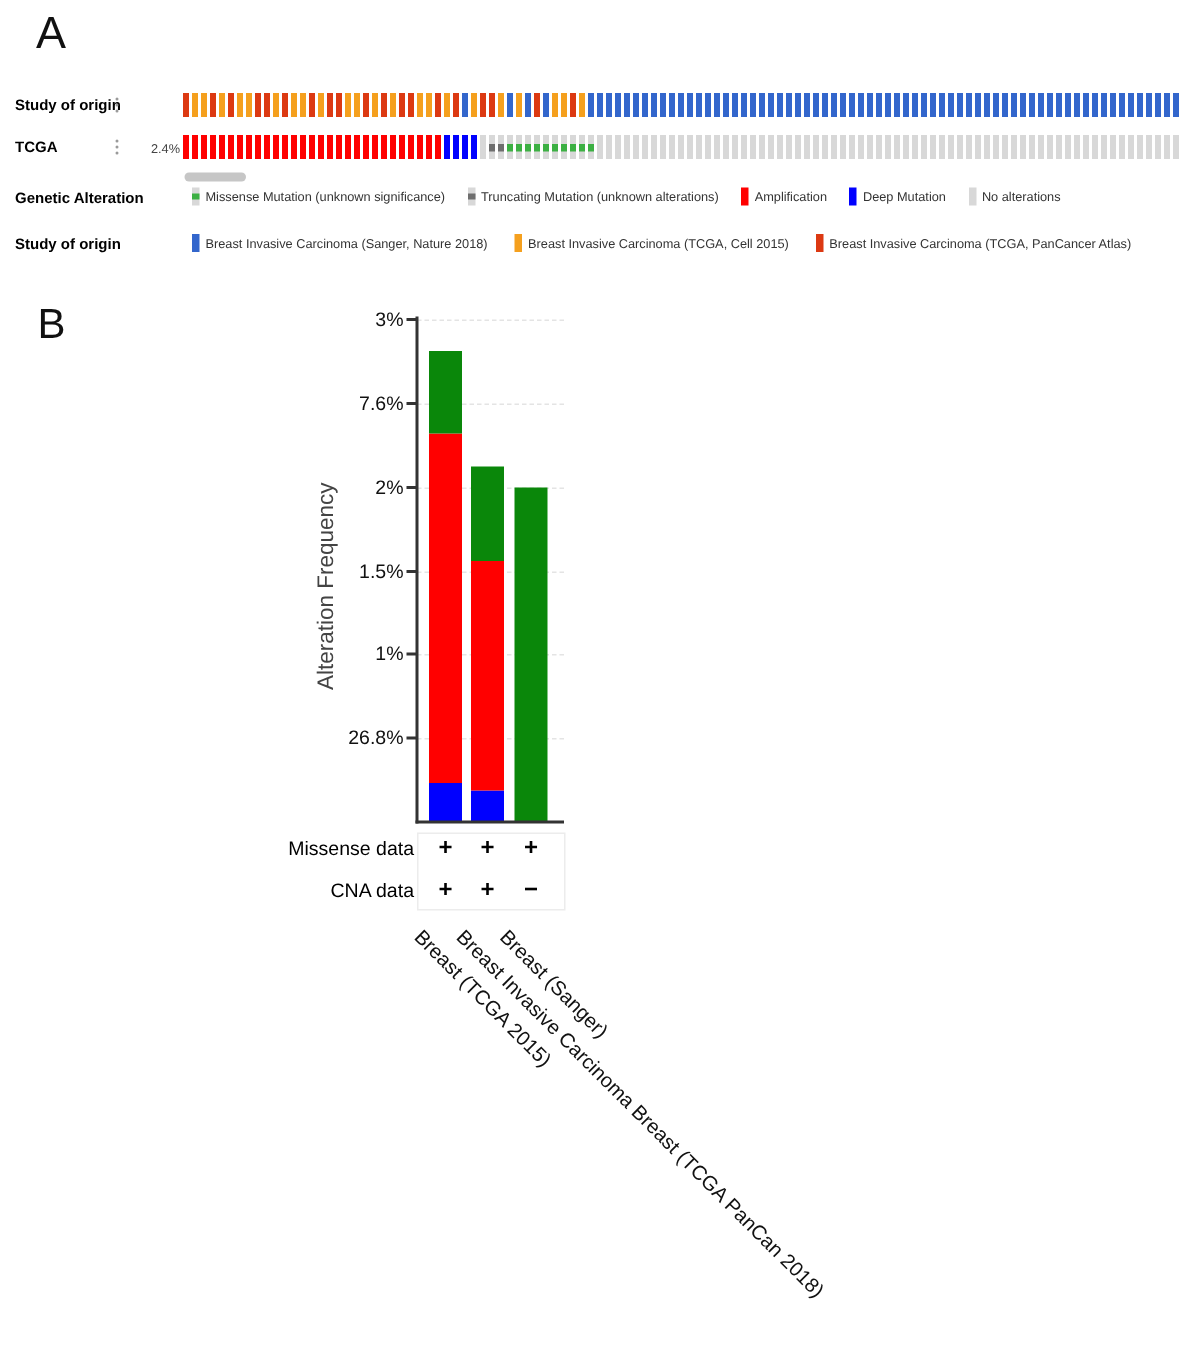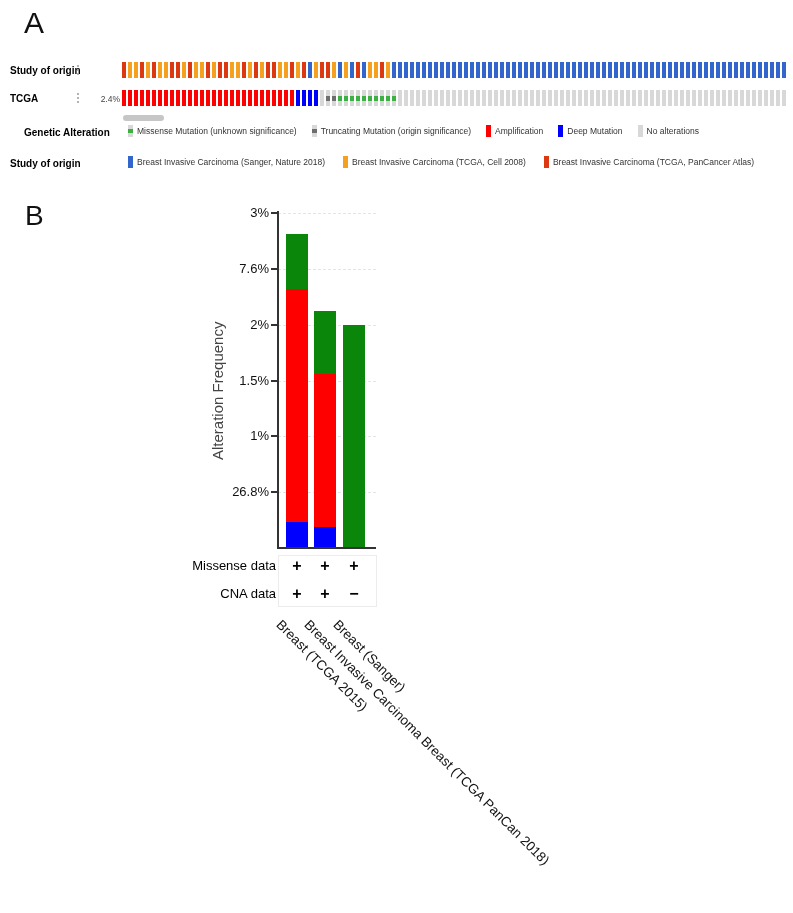--- a/index.html
+++ b/index.html
@@ -53,33 +53,33 @@
       <i></i>
       <i></i>
     </div>
   <div class="abs pct" style="left:90px;top:94px;width:30px;">2.4%</div>
 
   <div id="track-study" class="oncotrack" style="left:122px;top:62px;"><span class="oncobar" style="background: rgb(220, 57, 18);"></span><span class="oncobar" style="background: rgb(245, 160, 30);"></span><span class="oncobar" style="background: rgb(245, 160, 30);"></span><span class="oncobar" style="background: rgb(220, 57, 18);"></span><span class="oncobar" style="background: rgb(245, 160, 30);"></span><span class="oncobar" style="background: rgb(220, 57, 18);"></span><span class="oncobar" style="background: rgb(245, 160, 30);"></span><span class="oncobar" style="background: rgb(245, 160, 30);"></span><span class="oncobar" style="background: rgb(220, 57, 18);"></span><span class="oncobar" style="background: rgb(220, 57, 18);"></span><span class="oncobar" style="background: rgb(245, 160, 30);"></span><span class="oncobar" style="background: rgb(220, 57, 18);"></span><span class="oncobar" style="background: rgb(245, 160, 30);"></span><span class="oncobar" style="background: rgb(245, 160, 30);"></span><span class="oncobar" style="background: rgb(220, 57, 18);"></span><span class="oncobar" style="background: rgb(245, 160, 30);"></span><span class="oncobar" style="background: rgb(220, 57, 18);"></span><span class="oncobar" style="background: rgb(220, 57, 18);"></span><span class="oncobar" style="background: rgb(245, 160, 30);"></span><span class="oncobar" style="background: rgb(245, 160, 30);"></span><span class="oncobar" style="background: rgb(220, 57, 18);"></span><span class="oncobar" style="background: rgb(245, 160, 30);"></span><span class="oncobar" style="background: rgb(220, 57, 18);"></span><span class="oncobar" style="background: rgb(245, 160, 30);"></span><span class="oncobar" style="background: rgb(220, 57, 18);"></span><span class="oncobar" style="background: rgb(220, 57, 18);"></span><span class="oncobar" style="background: rgb(245, 160, 30);"></span><span class="oncobar" style="background: rgb(245, 160, 30);"></span><span class="oncobar" style="background: rgb(220, 57, 18);"></span><span class="oncobar" style="background: rgb(245, 160, 30);"></span><span class="oncobar" style="background: rgb(220, 57, 18);"></span><span class="oncobar" style="background: rgb(51, 102, 204);"></span><span class="oncobar" style="background: rgb(245, 160, 30);"></span><span class="oncobar" style="background: rgb(220, 57, 18);"></span><span class="oncobar" style="background: rgb(220, 57, 18);"></span><span class="oncobar" style="background: rgb(245, 160, 30);"></span><span class="oncobar" style="background: rgb(51, 102, 204);"></span><span class="oncobar" style="background: rgb(245, 160, 30);"></span><span class="oncobar" style="background: rgb(51, 102, 204);"></span><span class="oncobar" style="background: rgb(220, 57, 18);"></span><span class="oncobar" style="background: rgb(51, 102, 204);"></span><span class="oncobar" style="background: rgb(245, 160, 30);"></span><span class="oncobar" style="background: rgb(245, 160, 30);"></span><span class="oncobar" style="background: rgb(220, 57, 18);"></span><span class="oncobar" style="background: rgb(245, 160, 30);"></span><span class="oncobar" style="background: rgb(51, 102, 204);"></span><span class="oncobar" style="background: rgb(51, 102, 204);"></span><span class="oncobar" style="background: rgb(51, 102, 204);"></span><span class="oncobar" style="background: rgb(51, 102, 204);"></span><span class="oncobar" style="background: rgb(51, 102, 204);"></span><span class="oncobar" style="background: rgb(51, 102, 204);"></span><span class="oncobar" style="background: rgb(51, 102, 204);"></span><span class="oncobar" style="background: rgb(51, 102, 204);"></span><span class="oncobar" style="background: rgb(51, 102, 204);"></span><span class="oncobar" style="background: rgb(51, 102, 204);"></span><span class="oncobar" style="background: rgb(51, 102, 204);"></span><span class="oncobar" style="background: rgb(51, 102, 204);"></span><span class="oncobar" style="background: rgb(51, 102, 204);"></span><span class="oncobar" style="background: rgb(51, 102, 204);"></span><span class="oncobar" style="background: rgb(51, 102, 204);"></span><span class="oncobar" style="background: rgb(51, 102, 204);"></span><span class="oncobar" style="background: rgb(51, 102, 204);"></span><span class="oncobar" style="background: rgb(51, 102, 204);"></span><span class="oncobar" style="background: rgb(51, 102, 204);"></span><span class="oncobar" style="background: rgb(51, 102, 204);"></span><span class="oncobar" style="background: rgb(51, 102, 204);"></span><span class="oncobar" style="background: rgb(51, 102, 204);"></span><span class="oncobar" style="background: rgb(51, 102, 204);"></span><span class="oncobar" style="background: rgb(51, 102, 204);"></span><span class="oncobar" style="background: rgb(51, 102, 204);"></span><span class="oncobar" style="background: rgb(51, 102, 204);"></span><span class="oncobar" style="background: rgb(51, 102, 204);"></span><span class="oncobar" style="background: rgb(51, 102, 204);"></span><span class="oncobar" style="background: rgb(51, 102, 204);"></span><span class="oncobar" style="background: rgb(51, 102, 204);"></span><span class="oncobar" style="background: rgb(51, 102, 204);"></span><span class="oncobar" style="background: rgb(51, 102, 204);"></span><span class="oncobar" style="background: rgb(51, 102, 204);"></span><span class="oncobar" style="background: rgb(51, 102, 204);"></span><span class="oncobar" style="background: rgb(51, 102, 204);"></span><span class="oncobar" style="background: rgb(51, 102, 204);"></span><span class="oncobar" style="background: rgb(51, 102, 204);"></span><span class="oncobar" style="background: rgb(51, 102, 204);"></span><span class="oncobar" style="background: rgb(51, 102, 204);"></span><span class="oncobar" style="background: rgb(51, 102, 204);"></span><span class="oncobar" style="background: rgb(51, 102, 204);"></span><span class="oncobar" style="background: rgb(51, 102, 204);"></span><span class="oncobar" style="background: rgb(51, 102, 204);"></span><span class="oncobar" style="background: rgb(51, 102, 204);"></span><span class="oncobar" style="background: rgb(51, 102, 204);"></span><span class="oncobar" style="background: rgb(51, 102, 204);"></span><span class="oncobar" style="background: rgb(51, 102, 204);"></span><span class="oncobar" style="background: rgb(51, 102, 204);"></span><span class="oncobar" style="background: rgb(51, 102, 204);"></span><span class="oncobar" style="background: rgb(51, 102, 204);"></span><span class="oncobar" style="background: rgb(51, 102, 204);"></span><span class="oncobar" style="background: rgb(51, 102, 204);"></span><span class="oncobar" style="background: rgb(51, 102, 204);"></span><span class="oncobar" style="background: rgb(51, 102, 204);"></span><span class="oncobar" style="background: rgb(51, 102, 204);"></span><span class="oncobar" style="background: rgb(51, 102, 204);"></span><span class="oncobar" style="background: rgb(51, 102, 204);"></span><span class="oncobar" style="background: rgb(51, 102, 204);"></span><span class="oncobar" style="background: rgb(51, 102, 204);"></span><span class="oncobar" style="background: rgb(51, 102, 204);"></span><span class="oncobar" style="background: rgb(51, 102, 204);"></span><span class="oncobar" style="background: rgb(51, 102, 204);"></span><span class="oncobar" style="background: rgb(51, 102, 204);"></span><span class="oncobar" style="background: rgb(51, 102, 204);"></span><span class="oncobar" style="background: rgb(51, 102, 204);"></span><span class="oncobar" style="background: rgb(51, 102, 204);"></span></div>
   <div id="track-cemip" class="oncotrack" style="left:122px;top:90px;"><span class="oncobar" style="background: rgb(255, 0, 0);"></span><span class="oncobar" style="background: rgb(255, 0, 0);"></span><span class="oncobar" style="background: rgb(255, 0, 0);"></span><span class="oncobar" style="background: rgb(255, 0, 0);"></span><span class="oncobar" style="background: rgb(255, 0, 0);"></span><span class="oncobar" style="background: rgb(255, 0, 0);"></span><span class="oncobar" style="background: rgb(255, 0, 0);"></span><span class="oncobar" style="background: rgb(255, 0, 0);"></span><span class="oncobar" style="background: rgb(255, 0, 0);"></span><span class="oncobar" style="background: rgb(255, 0, 0);"></span><span class="oncobar" style="background: rgb(255, 0, 0);"></span><span class="oncobar" style="background: rgb(255, 0, 0);"></span><span class="oncobar" style="background: rgb(255, 0, 0);"></span><span class="oncobar" style="background: rgb(255, 0, 0);"></span><span class="oncobar" style="background: rgb(255, 0, 0);"></span><span class="oncobar" style="background: rgb(255, 0, 0);"></span><span class="oncobar" style="background: rgb(255, 0, 0);"></span><span class="oncobar" style="background: rgb(255, 0, 0);"></span><span class="oncobar" style="background: rgb(255, 0, 0);"></span><span class="oncobar" style="background: rgb(255, 0, 0);"></span><span class="oncobar" style="background: rgb(255, 0, 0);"></span><span class="oncobar" style="background: rgb(255, 0, 0);"></span><span class="oncobar" style="background: rgb(255, 0, 0);"></span><span class="oncobar" style="background: rgb(255, 0, 0);"></span><span class="oncobar" style="background: rgb(255, 0, 0);"></span><span class="oncobar" style="background: rgb(255, 0, 0);"></span><span class="oncobar" style="background: rgb(255, 0, 0);"></span><span class="oncobar" style="background: rgb(255, 0, 0);"></span><span class="oncobar" style="background: rgb(255, 0, 0);"></span><span class="oncobar" style="background: rgb(0, 0, 255);"></span><span class="oncobar" style="background: rgb(0, 0, 255);"></span><span class="oncobar" style="background: rgb(0, 0, 255);"></span><span class="oncobar" style="background: rgb(0, 0, 255);"></span><span class="oncobar" style="background: rgb(216, 216, 216);"></span><span class="oncobar" style="background: rgb(216, 216, 216);"><span class="oncocenter" style="background: rgb(110, 110, 110);"></span></span><span class="oncobar" style="background: rgb(216, 216, 216);"><span class="oncocenter" style="background: rgb(110, 110, 110);"></span></span><span class="oncobar" style="background: rgb(216, 216, 216);"><span class="oncocenter" style="background: rgb(60, 176, 67);"></span></span><span class="oncobar" style="background: rgb(216, 216, 216);"><span class="oncocenter" style="background: rgb(60, 176, 67);"></span></span><span class="oncobar" style="background: rgb(216, 216, 216);"><span class="oncocenter" style="background: rgb(60, 176, 67);"></span></span><span class="oncobar" style="background: rgb(216, 216, 216);"><span class="oncocenter" style="background: rgb(60, 176, 67);"></span></span><span class="oncobar" style="background: rgb(216, 216, 216);"><span class="oncocenter" style="background: rgb(60, 176, 67);"></span></span><span class="oncobar" style="background: rgb(216, 216, 216);"><span class="oncocenter" style="background: rgb(60, 176, 67);"></span></span><span class="oncobar" style="background: rgb(216, 216, 216);"><span class="oncocenter" style="background: rgb(60, 176, 67);"></span></span><span class="oncobar" style="background: rgb(216, 216, 216);"><span class="oncocenter" style="background: rgb(60, 176, 67);"></span></span><span class="oncobar" style="background: rgb(216, 216, 216);"><span class="oncocenter" style="background: rgb(60, 176, 67);"></span></span><span class="oncobar" style="background: rgb(216, 216, 216);"><span class="oncocenter" style="background: rgb(60, 176, 67);"></span></span><span class="oncobar" style="background: rgb(216, 216, 216);"></span><span class="oncobar" style="background: rgb(216, 216, 216);"></span><span class="oncobar" style="background: rgb(216, 216, 216);"></span><span class="oncobar" style="background: rgb(216, 216, 216);"></span><span class="oncobar" style="background: rgb(216, 216, 216);"></span><span class="oncobar" style="background: rgb(216, 216, 216);"></span><span class="oncobar" style="background: rgb(216, 216, 216);"></span><span class="oncobar" style="background: rgb(216, 216, 216);"></span><span class="oncobar" style="background: rgb(216, 216, 216);"></span><span class="oncobar" style="background: rgb(216, 216, 216);"></span><span class="oncobar" style="background: rgb(216, 216, 216);"></span><span class="oncobar" style="background: rgb(216, 216, 216);"></span><span class="oncobar" style="background: rgb(216, 216, 216);"></span><span class="oncobar" style="background: rgb(216, 216, 216);"></span><span class="oncobar" style="background: rgb(216, 216, 216);"></span><span class="oncobar" style="background: rgb(216, 216, 216);"></span><span class="oncobar" style="background: rgb(216, 216, 216);"></span><span class="oncobar" style="background: rgb(216, 216, 216);"></span><span class="oncobar" style="background: rgb(216, 216, 216);"></span><span class="oncobar" style="background: rgb(216, 216, 216);"></span><span class="oncobar" style="background: rgb(216, 216, 216);"></span><span class="oncobar" style="background: rgb(216, 216, 216);"></span><span class="oncobar" style="background: rgb(216, 216, 216);"></span><span class="oncobar" style="background: rgb(216, 216, 216);"></span><span class="oncobar" style="background: rgb(216, 216, 216);"></span><span class="oncobar" style="background: rgb(216, 216, 216);"></span><span class="oncobar" style="background: rgb(216, 216, 216);"></span><span class="oncobar" style="background: rgb(216, 216, 216);"></span><span class="oncobar" style="background: rgb(216, 216, 216);"></span><span class="oncobar" style="background: rgb(216, 216, 216);"></span><span class="oncobar" style="background: rgb(216, 216, 216);"></span><span class="oncobar" style="background: rgb(216, 216, 216);"></span><span class="oncobar" style="background: rgb(216, 216, 216);"></span><span class="oncobar" style="background: rgb(216, 216, 216);"></span><span class="oncobar" style="background: rgb(216, 216, 216);"></span><span class="oncobar" style="background: rgb(216, 216, 216);"></span><span class="oncobar" style="background: rgb(216, 216, 216);"></span><span class="oncobar" style="background: rgb(216, 216, 216);"></span><span class="oncobar" style="background: rgb(216, 216, 216);"></span><span class="oncobar" style="background: rgb(216, 216, 216);"></span><span class="oncobar" style="background: rgb(216, 216, 216);"></span><span class="oncobar" style="background: rgb(216, 216, 216);"></span><span class="oncobar" style="background: rgb(216, 216, 216);"></span><span class="oncobar" style="background: rgb(216, 216, 216);"></span><span class="oncobar" style="background: rgb(216, 216, 216);"></span><span class="oncobar" style="background: rgb(216, 216, 216);"></span><span class="oncobar" style="background: rgb(216, 216, 216);"></span><span class="oncobar" style="background: rgb(216, 216, 216);"></span><span class="oncobar" style="background: rgb(216, 216, 216);"></span><span class="oncobar" style="background: rgb(216, 216, 216);"></span><span class="oncobar" style="background: rgb(216, 216, 216);"></span><span class="oncobar" style="background: rgb(216, 216, 216);"></span><span class="oncobar" style="background: rgb(216, 216, 216);"></span><span class="oncobar" style="background: rgb(216, 216, 216);"></span><span class="oncobar" style="background: rgb(216, 216, 216);"></span><span class="oncobar" style="background: rgb(216, 216, 216);"></span><span class="oncobar" style="background: rgb(216, 216, 216);"></span><span class="oncobar" style="background: rgb(216, 216, 216);"></span><span class="oncobar" style="background: rgb(216, 216, 216);"></span><span class="oncobar" style="background: rgb(216, 216, 216);"></span><span class="oncobar" style="background: rgb(216, 216, 216);"></span><span class="oncobar" style="background: rgb(216, 216, 216);"></span><span class="oncobar" style="background: rgb(216, 216, 216);"></span><span class="oncobar" style="background: rgb(216, 216, 216);"></span><span class="oncobar" style="background: rgb(216, 216, 216);"></span></div>
 
   <div class="scrollthumb" style="left:123px;top:115px;width:41px;height:6px;"></div>
 
-  <div class="abs rowlabel" style="left:24px;top:127px;">Genetic Alteration</div>
+  <div class="abs rowlabel" style="left:10px;top:127px;">Genetic Alteration</div>
   <div id="legend-genetic" class="legend-row" style="left:128px;top:125px;gap:15px;">
       <div class="legend-item">
         <span class="chip" style="background: rgb(216, 216, 216);">
           <span class="chip-center" style="background: rgb(60, 176, 67);"></span>
         </span>
         <span class="legend-label">Missense Mutation (unknown significance)</span>
       </div>
       <div class="legend-item">
         <span class="chip" style="background: rgb(216, 216, 216);">
           <span class="chip-center" style="background: rgb(110, 110, 110);"></span>
         </span>
-        <span class="legend-label">Truncating Mutation (origin significance)</span>
+        <span class="legend-label">Truncating Mutation (unknown alterations)</span>
       </div>
       <div class="legend-item">
         <span class="chip" style="background: rgb(255, 0, 0);"></span>
         <span class="legend-label">Amplification</span>
       </div>
       <div class="legend-item">
         <span class="chip" style="background: rgb(0, 0, 255);"></span>
         <span class="legend-label">Deep Mutation</span>
       </div>
       <div class="legend-item">
@@ -89,21 +89,21 @@
     </div>
 
   <div class="abs rowlabel" style="left:10px;top:158px;">Study of origin</div>
   <div id="legend-study" class="legend-row" style="left:128px;top:156px;gap:18px;">
       <div class="legend-item">
         <span class="chip" style="background: rgb(51, 102, 204);"></span>
         <span class="legend-label">Breast Invasive Carcinoma (Sanger, Nature 2018)</span>
       </div>
       <div class="legend-item">
         <span class="chip" style="background: rgb(245, 160, 30);"></span>
-        <span class="legend-label">Breast Invasive Carcinoma (TCGA, Cell 2008)</span>
+        <span class="legend-label">Breast Invasive Carcinoma (TCGA, Cell 2015)</span>
       </div>
       <div class="legend-item">
         <span class="chip" style="background: rgb(220, 57, 18);"></span>
         <span class="legend-label">Breast Invasive Carcinoma (TCGA, PanCancer Atlas)</span>
       </div>
     </div>
 
   <div class="abs panel-letter" style="left:25px;top:200px;font-size:28px;">B</div>
 
   <div class="ylab" style="left:209px;top:460px;">Alteration Frequency</div>

